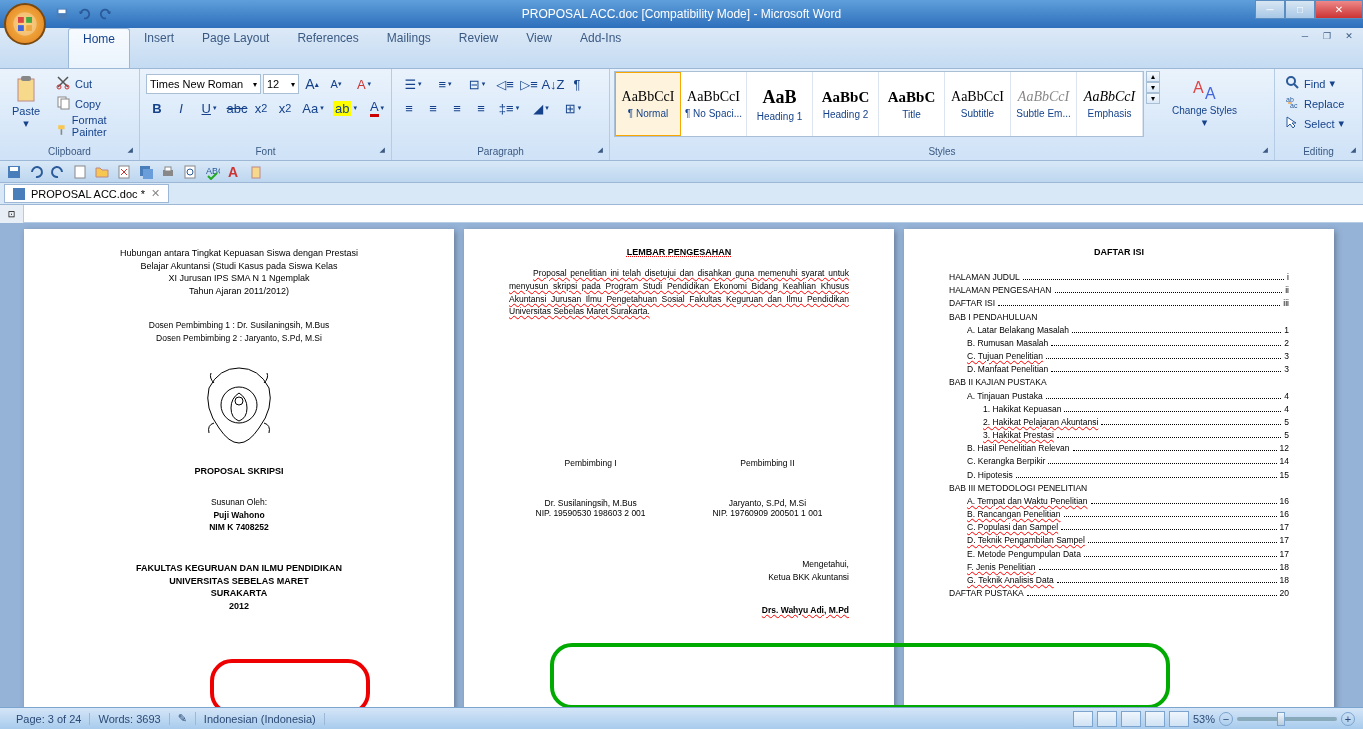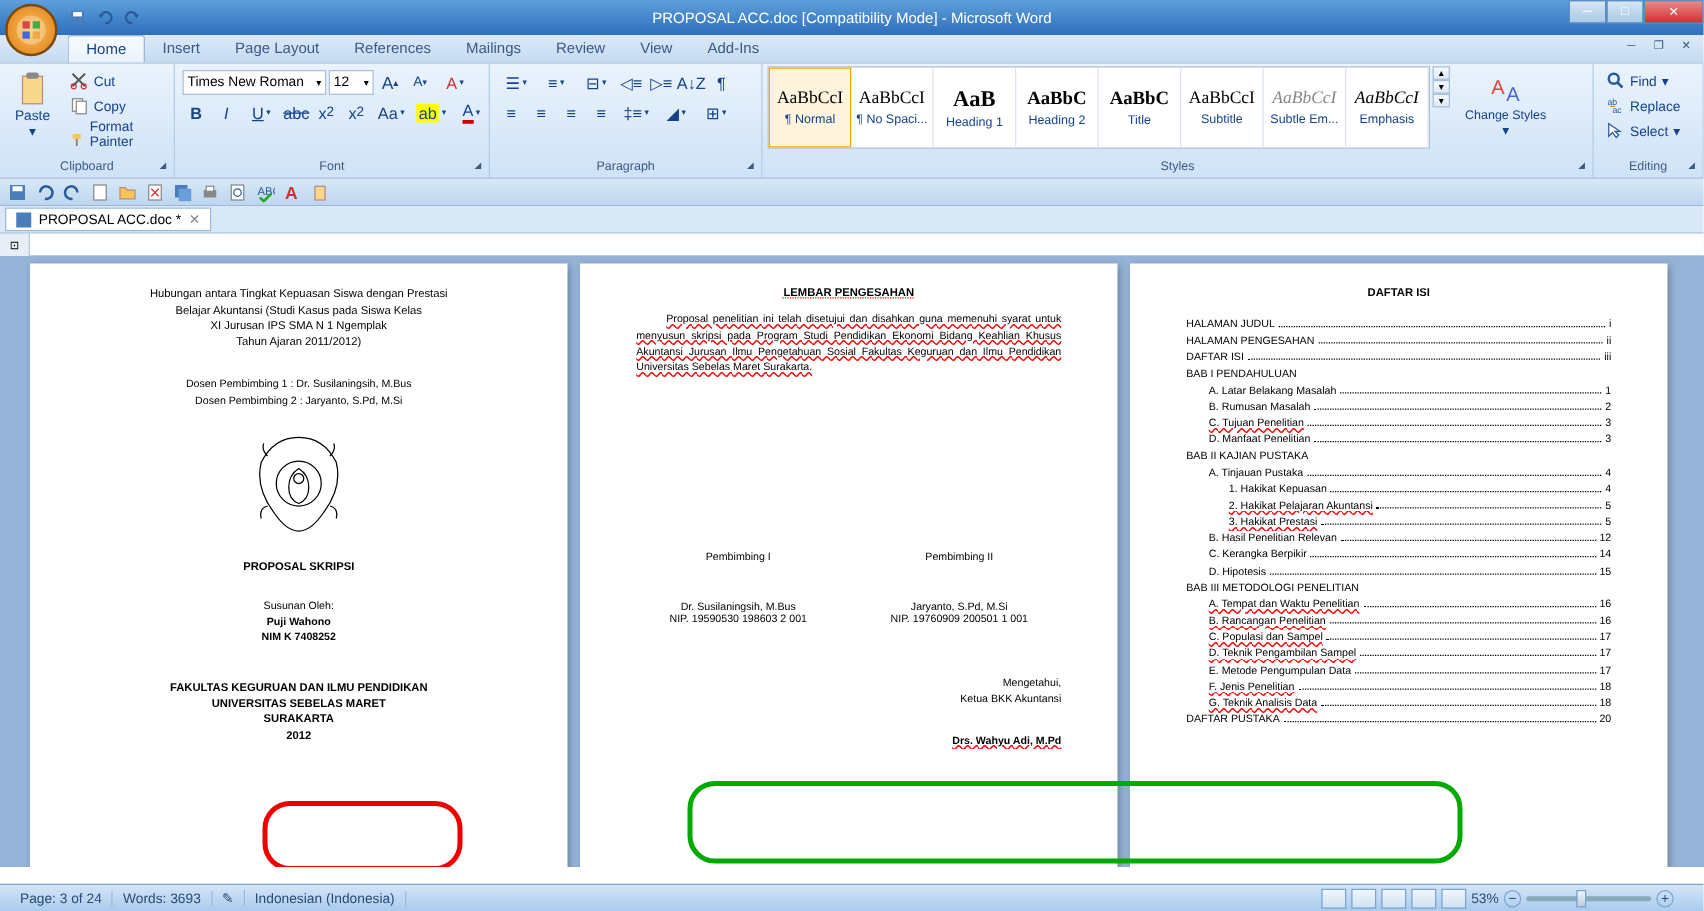--- a/index.html
+++ b/index.html
@@ -7,21 +7,21 @@
 .titlebar{height:28px;background:linear-gradient(#5f9fdb,#2d6fbb);display:flex;align-items:center;color:#fff;font-size:12px;position:relative}
 .office-btn{width:42px;height:42px;background:radial-gradient(circle,#f8c350,#e27b1e);border-radius:50%;position:absolute;left:4px;top:3px;z-index:10;border:2px solid #7a4a10;display:flex;align-items:center;justify-content:center}
 .office-btn svg{width:28px;height:28px}
 .qat{display:flex;gap:6px;margin-left:54px;align-items:center}
 .qat-ic{width:16px;height:16px;display:flex;align-items:center;justify-content:center;cursor:pointer}
 .qat-ic svg{width:14px;height:16px}
 .ttext{position:absolute;left:50%;transform:translateX(-50%);font-size:12px}
 .winbtns{position:absolute;right:0;top:0;display:flex}
 .winbtn{width:30px;height:19px;background:linear-gradient(#d8e6f3,#a8c8e6);border:1px solid #5a8dc0;display:flex;align-items:center;justify-content:center;cursor:pointer;font-size:10px}
 .winbtn.close{background:linear-gradient(#e88,#c33);color:#fff;width:48px}
-.tabbar{height:23px;background:linear-gradient(#dce9f7,#c4dbf2);display:flex;padding-left:54px;border-bottom:1px solid #9db8d6}
+.tabbar{height:41px;background:linear-gradient(#dce9f7,#c4dbf2);display:flex;padding-left:68px;border-bottom:1px solid #9db8d6}
 .tab{padding:3px 14px;font-size:12px;color:#3b5a82;cursor:pointer}
 .tab.active{background:linear-gradient(#f7fbff,#eaf3fc);border:1px solid #9db8d6;border-bottom:none;border-radius:3px 3px 0 0;color:#15428b;font-weight:500}
 .ribbon{height:92px;background:linear-gradient(#eaf3fc,#cfe2f7);display:flex;border-bottom:1px solid #9db8d6;position:relative}
 .rgroup{border-right:1px solid #b5cce4;display:flex;flex-direction:column;padding:2px 4px}
 .rgroup-body{flex:1;display:flex;align-items:flex-start;gap:2px}
 .rgroup-label{font-size:10px;text-align:center;color:#3b5a82;padding:1px 0;position:relative}
 .rgroup-label::after{content:"◢";position:absolute;right:2px;font-size:7px;color:#3b5a82}
 .bigbtn{display:flex;flex-direction:column;align-items:center;padding:2px 6px;cursor:pointer;font-size:11px;color:#15428b}
 .bigbtn svg{width:32px;height:32px}
 .smrow{display:flex;flex-direction:column;gap:2px;padding:2px}
@@ -71,21 +71,21 @@
 .toc-label{white-space:nowrap}
 .toc-dots{flex:1;border-bottom:1px dotted #000;margin:0 3px;height:7px}
 .toc-num{white-space:nowrap}
 .toc-ind1{padding-left:18px}
 .toc-ind2{padding-left:34px}
 .wavy{text-decoration:wavy underline red}
 .annot-red{position:absolute;border:4px solid #e00;border-radius:22px;pointer-events:none}
 .annot-green{position:absolute;border:4px solid #0a0;border-radius:22px;pointer-events:none}
 .statusbar{height:22px;background:linear-gradient(#d4e5f7,#a8cbed);display:flex;align-items:center;font-size:11px;color:#2b4a75;padding:0 8px;border-top:1px solid #7ba4ce;position:absolute;bottom:0;width:100%}
 .sb-sect{padding:0 8px;border-right:1px solid #9db8d6}
-.sb-right{position:absolute;right:24px;display:flex;gap:4px}
+.sb-right{position:absolute;right:8px;display:flex;gap:4px}
 .sb-viewbtn{width:20px;height:16px;border:1px solid #7ba4ce;background:linear-gradient(#f0f6fc,#cfe2f4);cursor:pointer}
 .sb-zoom{display:flex;align-items:center;gap:4px}
 .sb-slider{width:100px;height:4px;background:#8ab;position:relative;border-radius:2px}
 .sb-thumb{position:absolute;width:8px;height:14px;background:linear-gradient(#f0f6fc,#bcd);border:1px solid #7ba4ce;top:-5px;left:50%}
 </style>
 </head>
 <body>
 
 <div class="titlebar">
   <div class="office-btn">

